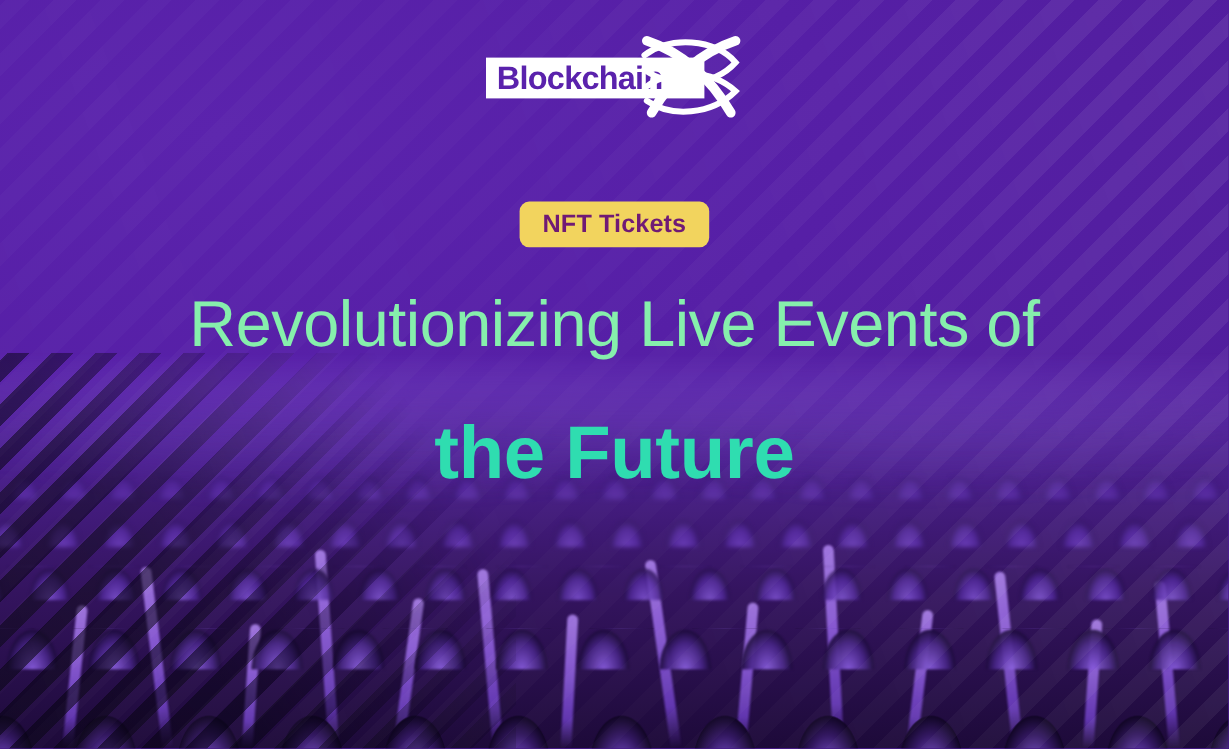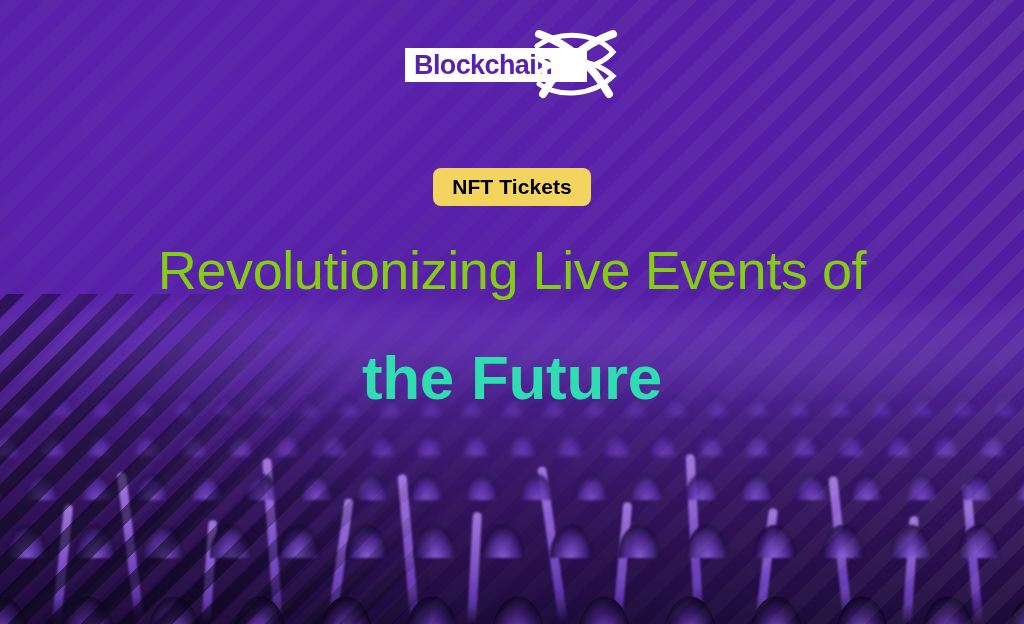--- a/index.html
+++ b/index.html
@@ -193,33 +193,33 @@
     right: 0;
     top: 0;
     width: 86px;
     height: 76px;
   }
 
   
   .badge {
     margin-top: 66px;
     background: #f2d45e;
-    color: #000000;
+    color: #701a75;
     font-size: 21px;
     font-weight: bold;
     letter-spacing: .1px;
     padding: 8px 19px 9px;
     border-radius: 8px;
     line-height: 1;
     white-space: nowrap;
   }
 
   
   .headline {
-    color: #84cc16;
+    color: #86efac;
     font-size: 54px;
     font-weight: 400;
     letter-spacing: -0.4px;
     line-height: 1.06;
     text-align: center;
     white-space: nowrap;
   }
   .subline {
     margin-top: 9px;
     color: #2fddb0;

